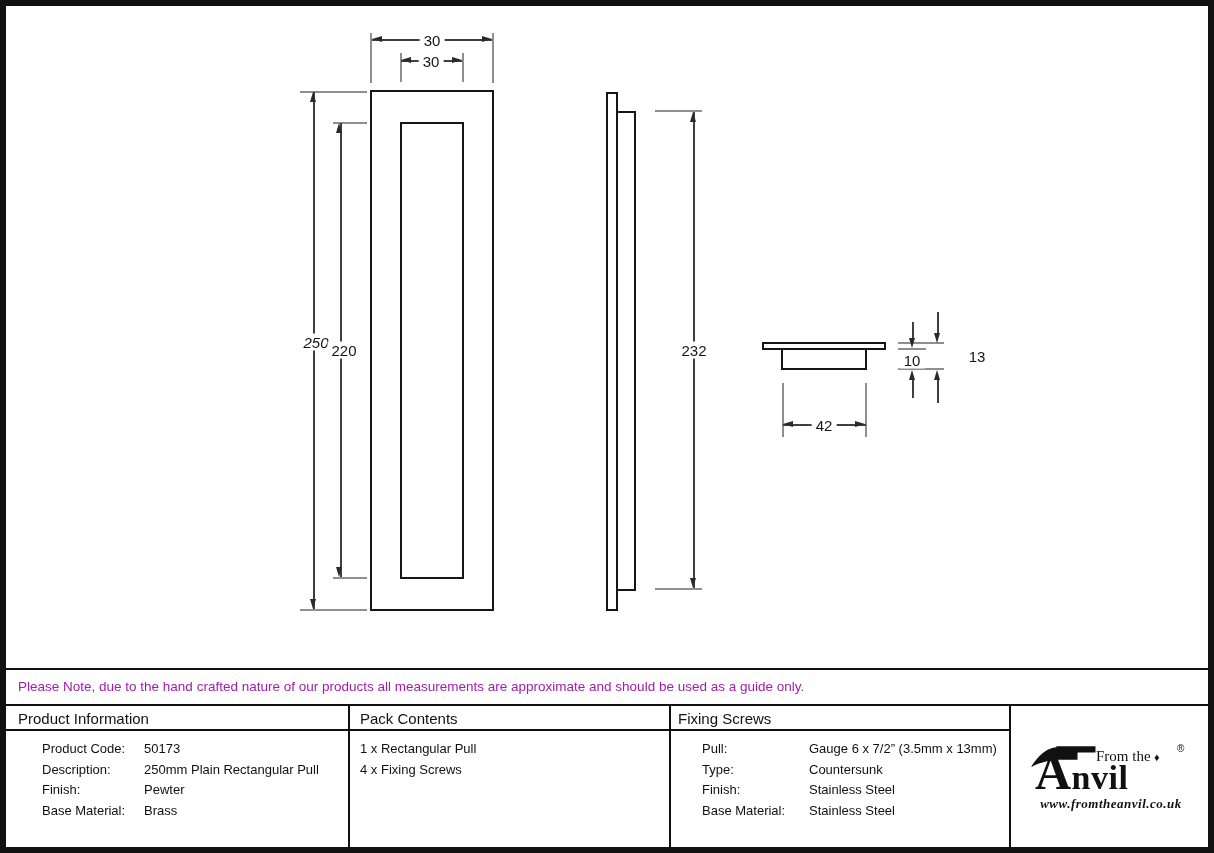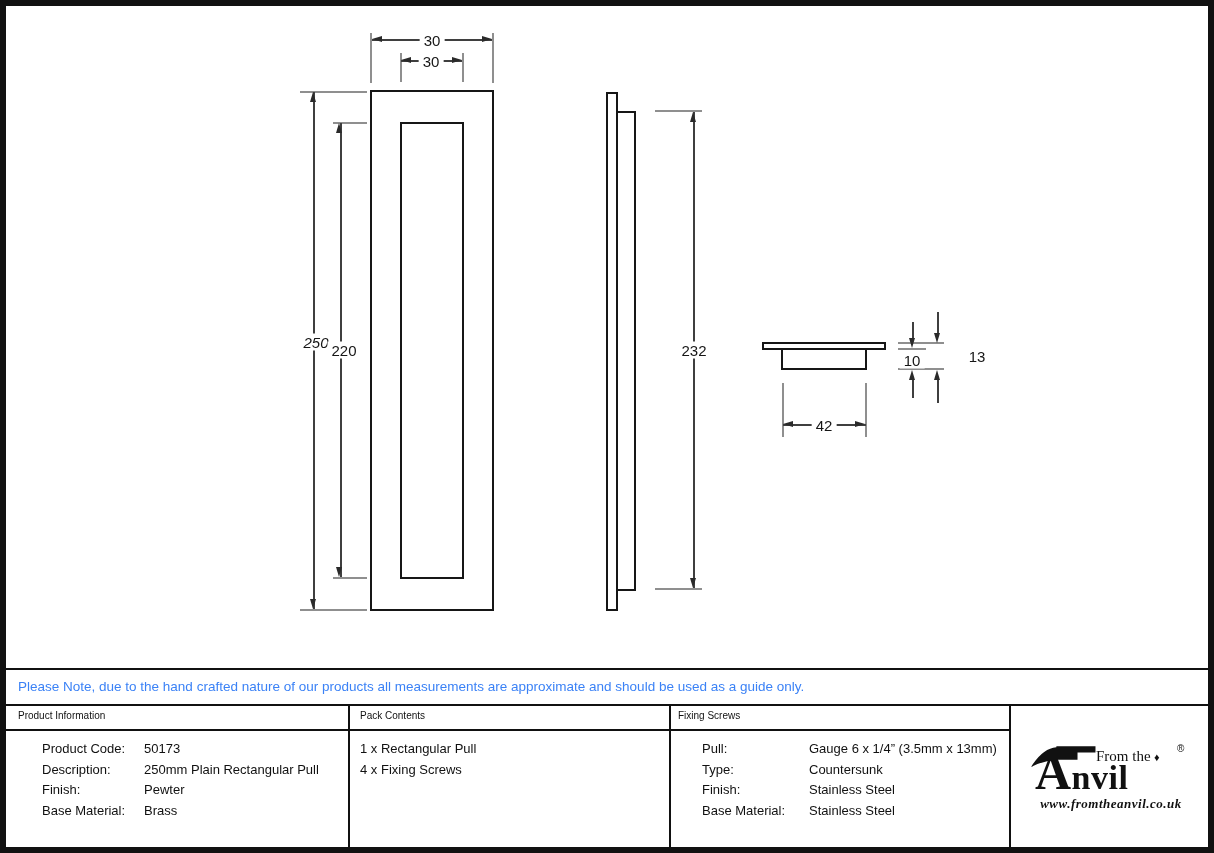--- a/index.html
+++ b/index.html
@@ -19,22 +19,22 @@
   .arr{position:absolute;width:0;height:0;border:solid transparent;}
   .arr-up{border-width:0 3.5px 10px 3.5px;border-bottom-color:#2a2a2a;}
   .arr-down{border-width:10px 3.5px 0 3.5px;border-top-color:#2a2a2a;}
   .arr-left{border-width:3.5px 10px 3.5px 0;border-right-color:#2a2a2a;}
   .arr-right{border-width:3.5px 0 3.5px 10px;border-left-color:#2a2a2a;}
   .dim-label{
     position:absolute;transform:translate(-50%,-50%);background:#fff;
     padding:0 4px;font-size:15px;line-height:17px;color:#161616;z-index:5;white-space:nowrap;
   }
   
-  .note-text{position:absolute;left:18px;top:679px;font-size:13.5px;color:#3b82f6;}
-  .tbl-header{position:absolute;top:710px;font-size:10px;color:#111;}
+  .note-text{position:absolute;left:18px;top:679px;font-size:13.5px;color:#a21caf;}
+  .tbl-header{position:absolute;top:710px;font-size:15px;color:#111;}
   .cell{position:absolute;font-size:13px;color:#111;}
   .cell .row{display:flex;height:20.6px;align-items:flex-start;}
   .cell .lbl{flex:0 0 102px;margin-left:24px;}
   .cell-fix .lbl{flex:0 0 107px;}
   .cell .val{white-space:nowrap;}
   .list-item{height:21px;}
   
   .logo{position:absolute;left:1035px;top:744px;width:152px;height:72px;}
   .anvil-glyph{position:absolute;left:-4px;top:-1px;width:74px;height:25px;z-index:3;}
   .from-the{position:absolute;left:61px;top:4px;font-family:"Liberation Serif",serif;font-size:15px;color:#111;}
@@ -162,21 +162,21 @@
     </div>
 
     <div class="cell" style="left:360px;top:741px;width:300px;">
       <div class="list-item">1 x Rectangular Pull</div>
       <div class="list-item">4 x Fixing Screws</div>
     </div>
 
     <div class="cell cell-fix" style="left:678px;top:741px;width:325px;">
       <div class="row">
         <span class="lbl">Pull:</span>
-        <span class="val">Gauge 6 x 1/4” (3.5mm x 13mm)</span>
+        <span class="val">Gauge 6 x 7/2” (3.5mm x 13mm)</span>
       </div>
       <div class="row">
         <span class="lbl">Type:</span>
         <span class="val">Countersunk</span>
       </div>
       <div class="row">
         <span class="lbl">Finish:</span>
         <span class="val">Stainless Steel</span>
       </div>
       <div class="row">

